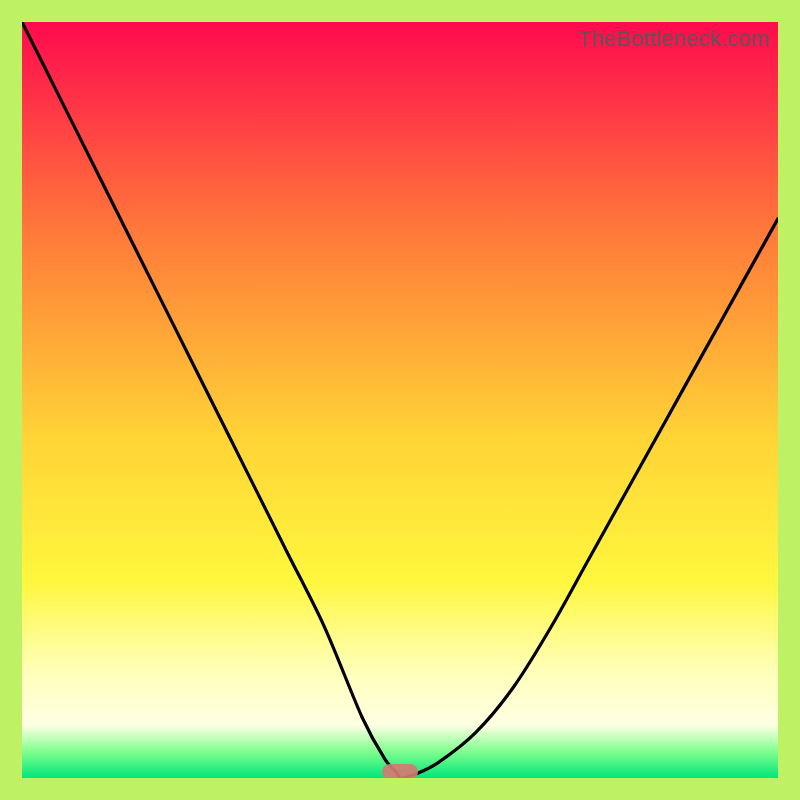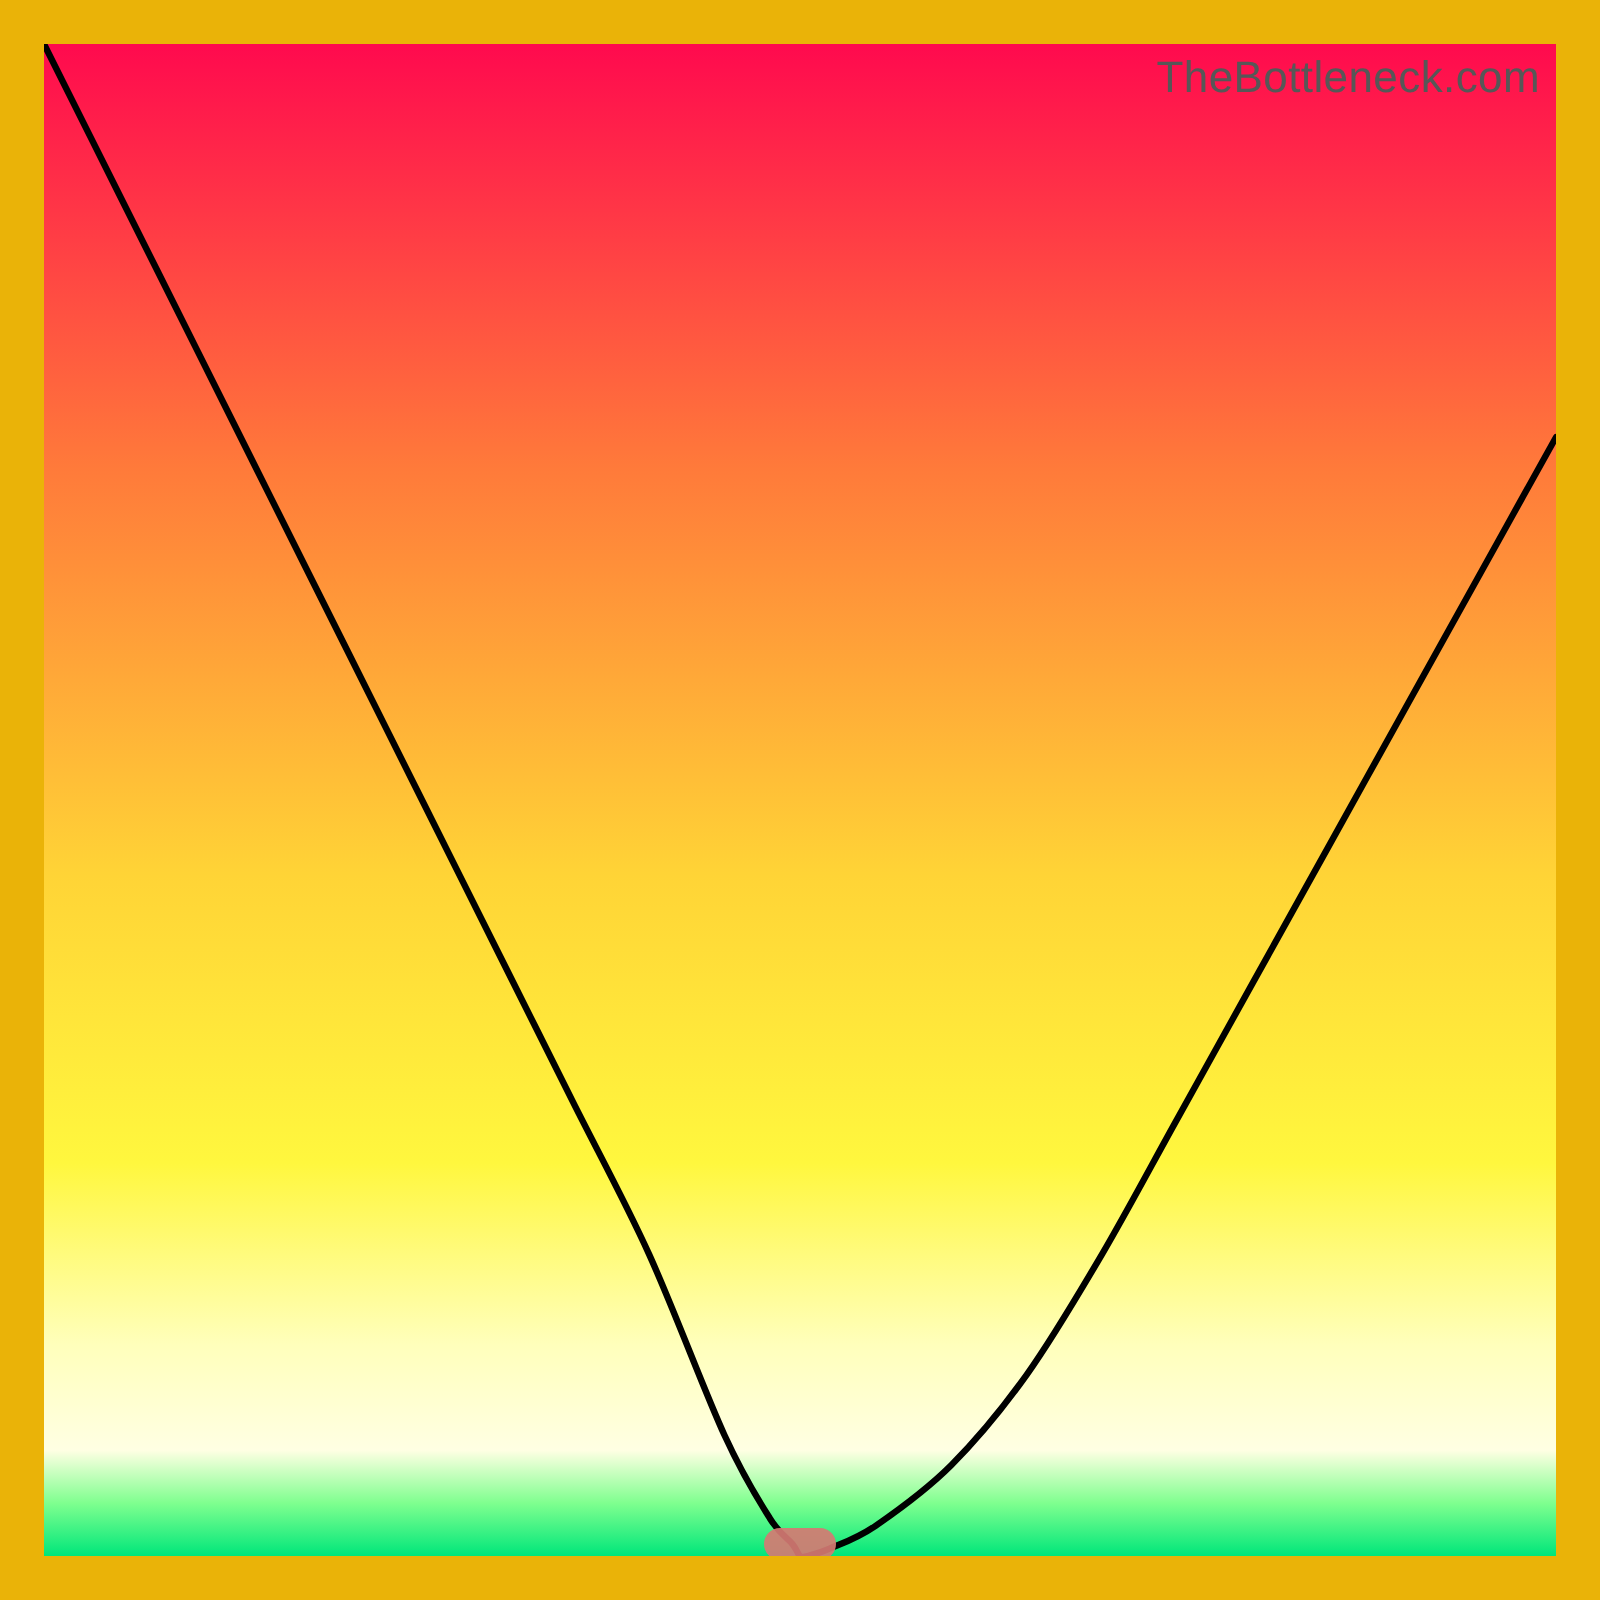--- a/index.html
+++ b/index.html
@@ -8,21 +8,21 @@
     width: 800px;
     height: 800px;
     background: #000;
     font-family: Arial, Helvetica, sans-serif;
     overflow: hidden;
   }
   .frame {
     position: relative;
     width: 800px;
     height: 800px;
-    background: #eab308;
+    background: #bef264;
   }
   .plot-area {
     position: absolute;
     left: 22px;
     top: 22px;
     width: 756px;
     height: 756px;
     overflow: hidden;
   }
   .gradient {

